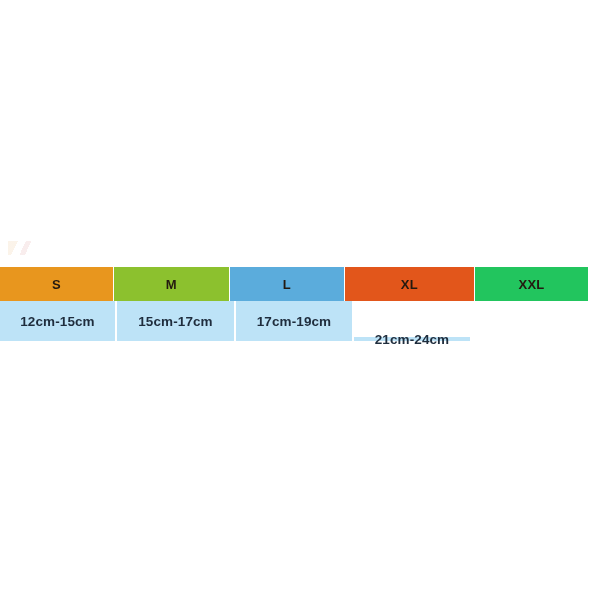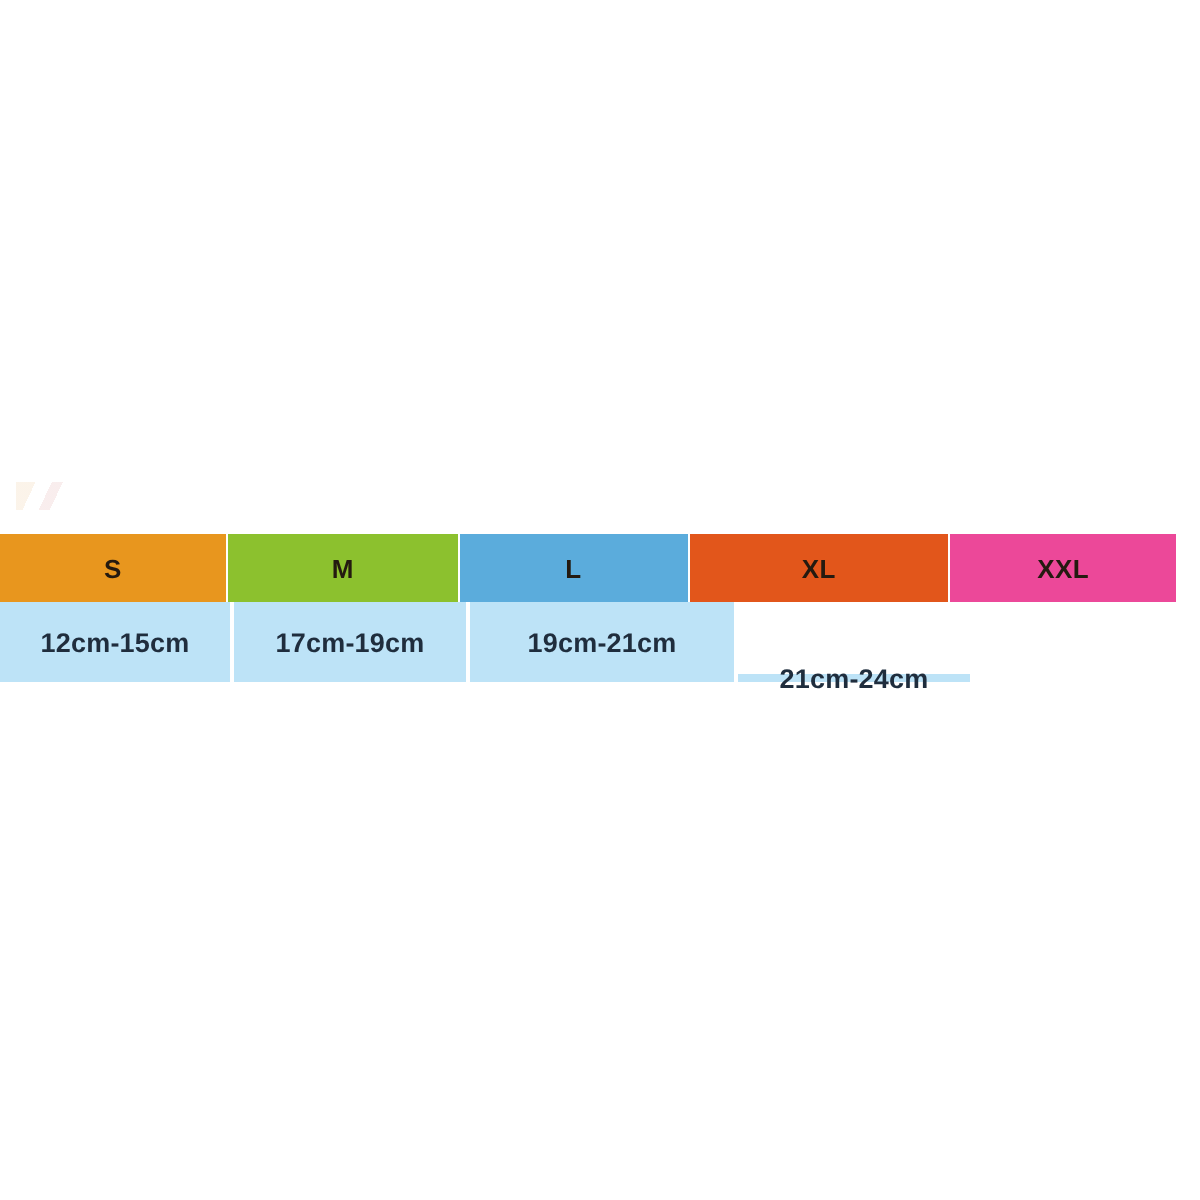--- a/index.html
+++ b/index.html
@@ -101,23 +101,23 @@
 
 <div class="top-artifact"></div>
 
 <div id="size-chart">
 
   <div class="chart-row header-row">
     <div class="cell header-cell col-0" style="background-color: rgb(232, 150, 30);">S</div>
     <div class="cell header-cell col-1" style="background-color: rgb(140, 193, 46);">M</div>
     <div class="cell header-cell col-2" style="background-color: rgb(91, 172, 220);">L</div>
     <div class="cell header-cell col-3" style="background-color: rgb(226, 86, 27);">XL</div>
-    <div class="cell header-cell col-4" style="background-color: #ec4899;">XXL</div>
+    <div class="cell header-cell col-4" style="background-color: #22c55e;">XXL</div>
   </div>
 
   <div class="chart-row data-row">
     <div class="cell data-cell col-0">12cm-15cm</div>
+    <div class="cell data-cell col-1">15cm-17cm</div>
     <div class="cell data-cell col-2">17cm-19cm</div>
-    <div class="cell data-cell col-3">19cm-21cm</div>
     <div class="cell data-cell col-4">21cm-24cm</div>
   </div>
 
 </div>
 
 </body></html>

